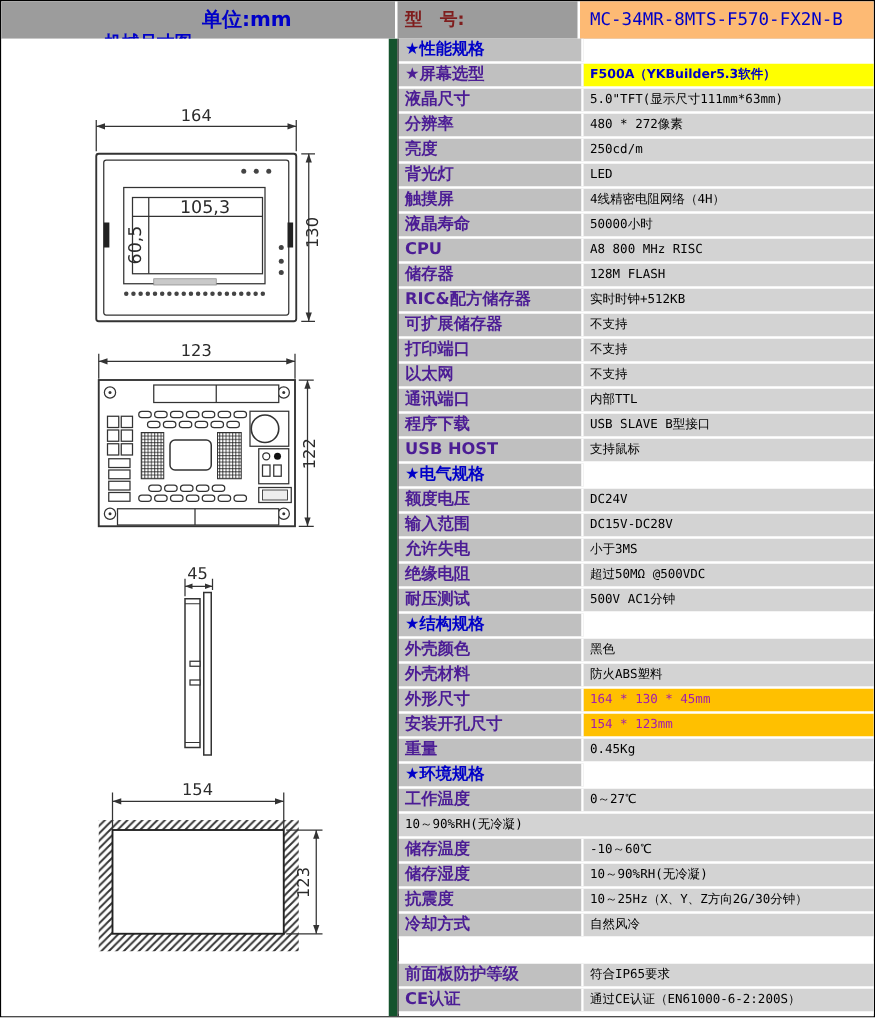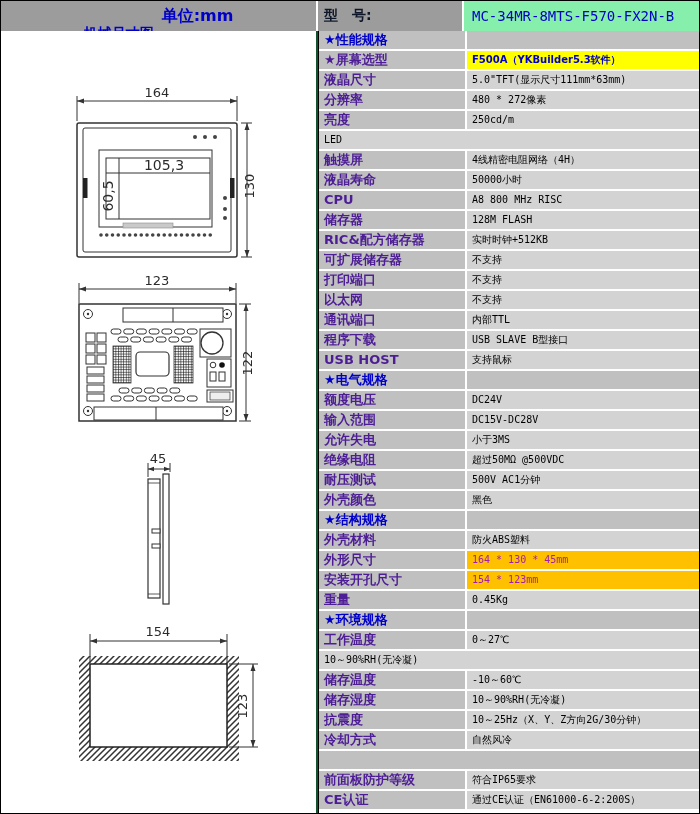--- a/index.html
+++ b/index.html
@@ -5,33 +5,33 @@
   html,body{margin:0;padding:0;background:#fff;}
   #app{position:relative;width:700px;height:814px;border:1px solid #000;box-sizing:border-box;
        background:#fff;overflow:hidden;font-family:"DejaVu Sans","Liberation Sans",sans-serif;}
 
   
   .hdr{position:absolute;left:0;top:0;width:100%;height:30px;background:#9c9c9c;display:flex;box-sizing:border-box;}
   .hdr-left{width:317px;display:flex;align-items:center;justify-content:center;gap:8px;border-right:2px solid #fff;box-sizing:border-box;}
   .hdr-title{color:#0000c8;font-weight:bold;font-size:14px;margin-top:36px;}
   .hdr-unit{color:#0000c8;font-weight:bold;font-size:16px;}
   .hdr-model-label{width:146px;display:flex;align-items:center;padding-left:6px;box-sizing:border-box;
-       color:#0f172a;font-weight:bold;font-size:14px;border-right:2px solid #fff;}
-  .hdr-model-value{flex:1;display:flex;align-items:center;padding-left:8px;background:#86efac;
+       color:#7f1d1d;font-weight:bold;font-size:14px;border-right:2px solid #fff;}
+  .hdr-model-value{flex:1;display:flex;align-items:center;padding-left:8px;background:#fdba74;
        color:#0000c8;font-size:14px;font-family:"DejaVu Sans Mono","Liberation Mono",monospace;}
 
   
-  .panel{position:absolute;left:0;top:30px;width:317px;bottom:0;background:#fff;border-right:2px solid #14532d;box-sizing:border-box;}
+  .panel{position:absolute;left:0;top:30px;width:317px;bottom:0;background:#fff;border-right:7px solid #14532d;box-sizing:border-box;}
   .panel svg{position:absolute;left:0;display:block;}
   svg text{font-family:"DejaVu Sans","Liberation Sans",sans-serif;fill:#2b2b2b;}
   .dwg-line{stroke:#333;fill:none;}
 
   
   .spec{position:absolute;left:317px;top:30px;right:0;bottom:0;border-left:1px solid #000;box-sizing:border-box;background:#fff;}
-  .row{display:flex;height:20px;box-sizing:border-box;border-bottom:2px solid #fff;}
+  .row{display:flex;height:20px;box-sizing:border-box;border-bottom:2px solid #fff;align-items:flex-end;}
   .cell{box-sizing:border-box;overflow:hidden;white-space:nowrap;}
   .cell.label{width:148px;background:#c0c0c0;border-right:2px solid #fff;font-weight:bold;font-size:13px;
        line-height:18px;padding-left:5px;color:#4c1d95;}
   .cell.value{flex:1;background:#d3d3d3;font-size:10px;line-height:18px;padding-left:5px;color:#000;
        font-family:"DejaVu Sans Mono","Liberation Mono",monospace;}
   .row.section .cell.label{color:#0000c8;}
   .row.section .cell.value{background:#c0c0c0;}
   .row.hl-yellow .cell.value{background:#ffff00;color:#0000c8;font-weight:bold;
        font-family:"DejaVu Sans","Liberation Sans",sans-serif;}
   .row.hl-orange .cell.value{background:#ffc000;color:#a21caf;}
@@ -255,20 +255,21 @@
       </div>
       <div class="row">
         <div class="cell label">分辨率</div>
         <div class="cell value">480 * 272像素</div>
       </div>
       <div class="row">
         <div class="cell label">亮度</div>
         <div class="cell value">250cd/m</div>
       </div>
       <div class="row">
+        <div class="cell label">背光灯</div>
         <div class="cell value">LED</div>
       </div>
       <div class="row">
         <div class="cell label">触摸屏</div>
         <div class="cell value">4线精密电阻网络（4H）</div>
       </div>
       <div class="row">
         <div class="cell label">液晶寿命</div>
         <div class="cell value">50000小时</div>
       </div>
@@ -325,29 +326,29 @@
         <div class="cell value">小于3MS</div>
       </div>
       <div class="row">
         <div class="cell label">绝缘电阻</div>
         <div class="cell value">超过50MΩ @500VDC</div>
       </div>
       <div class="row">
         <div class="cell label">耐压测试</div>
         <div class="cell value">500V AC1分钟</div>
       </div>
-      <div class="row">
-        <div class="cell label">外壳颜色</div>
-        <div class="cell value">黑色</div>
-      </div>
       <div class="row section">
         <div class="cell label">★结构规格</div>
         <div class="cell value"></div>
       </div>
       <div class="row">
+        <div class="cell label">外壳颜色</div>
+        <div class="cell value">黑色</div>
+      </div>
+      <div class="row">
         <div class="cell label">外壳材料</div>
         <div class="cell value">防火ABS塑料</div>
       </div>
       <div class="row hl-orange">
         <div class="cell label">外形尺寸</div>
         <div class="cell value">164 * 130 * 45mm</div>
       </div>
       <div class="row hl-orange">
         <div class="cell label">安装开孔尺寸</div>
         <div class="cell value">154 * 123mm</div>

